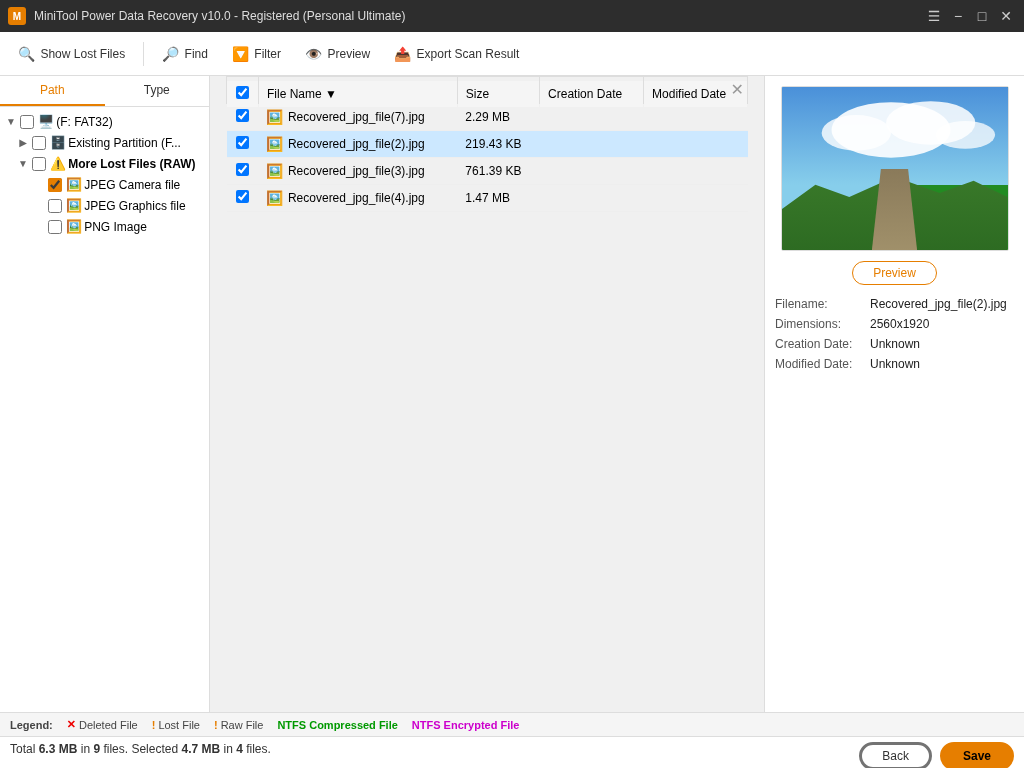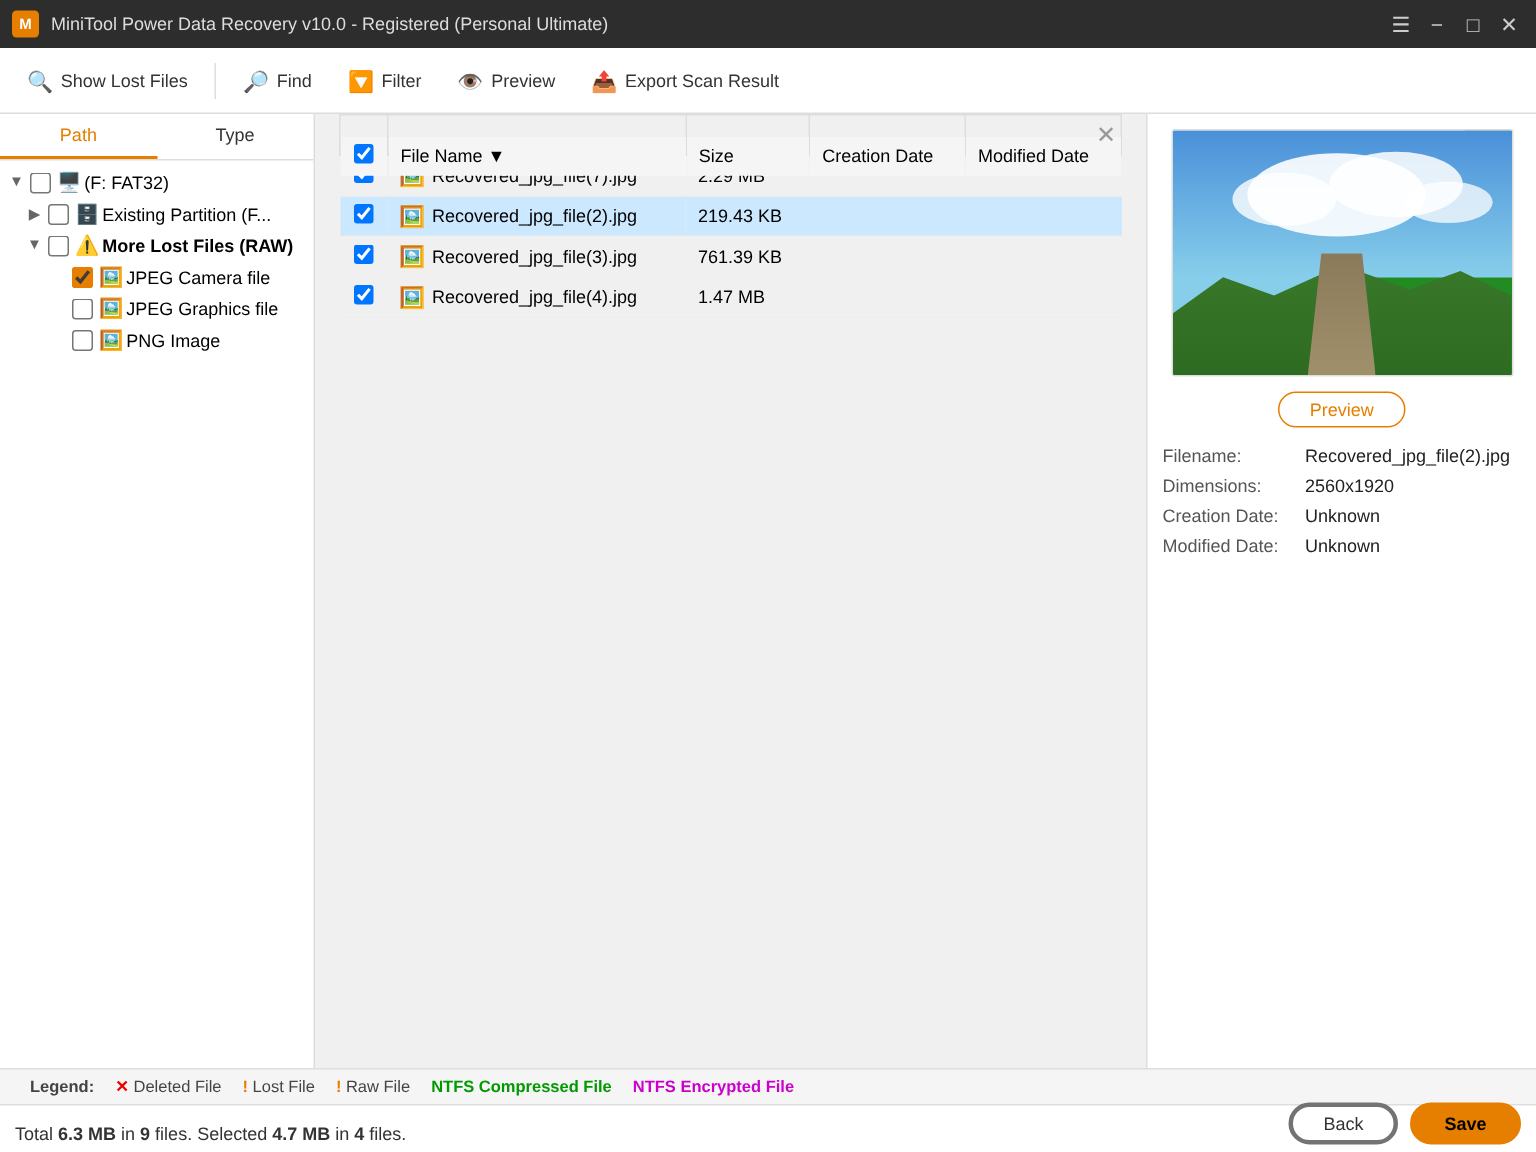--- a/index.html
+++ b/index.html
@@ -36,21 +36,21 @@
     .tree-expand { width: 14px; height: 14px; display: inline-flex; align-items: center; justify-content: center; font-size: 10px; color: #666; cursor: pointer; flex-shrink: 0; }
     .tree-checkbox { width: 14px; height: 14px; margin: 0 2px; flex-shrink: 0; accent-color: #e67e00; }
     .tree-icon { font-size: 13px; margin: 0 2px; flex-shrink: 0; }
     .tree-label { font-size: 12px; overflow: hidden; text-overflow: ellipsis; }
     .indent1 { padding-left: 16px; }
     .indent2 { padding-left: 32px; }
 
     
     #file-table-container { flex: 1; overflow-y: auto; position: relative; }
     #file-table { width: 100%; border-collapse: collapse; }
-    #file-table thead { position: sticky; top: 14px; background: #fff; z-index: 2; }
+    #file-table thead { position: sticky; top: 4px; background: #fff; z-index: 2; }
     #file-table thead th { border: 1px solid #ddd; padding: 5px 8px; text-align: left; font-weight: 500; font-size: 12px; background: #f5f5f5; white-space: nowrap; }
     #file-table thead th:first-child { width: 32px; text-align: center; }
     #file-table tbody tr { border-bottom: 1px solid #eee; }
     #file-table tbody tr.selected { background: #cce8ff; }
     #file-table tbody td { padding: 5px 8px; font-size: 12px; white-space: nowrap; }
     #file-table tbody td:first-child { text-align: center; }
     .file-icon { font-size: 14px; margin-right: 4px; }
     .file-name-cell { display: flex; align-items: center; }
 
     
@@ -59,29 +59,29 @@
     #preview-btn { border: 1px solid #e67e00; color: #e67e00; background: #fff; padding: 4px 20px; border-radius: 12px; cursor: pointer; font-size: 12px; margin-bottom: 12px; }
     #preview-info { width: 100%; font-size: 12px; }
     .info-row { display: flex; margin-bottom: 6px; }
     .info-label { color: #555; min-width: 95px; font-weight: 500; }
     .info-value { color: #222; word-break: break-all; }
 
     
     #panel-close { position: absolute; top: 4px; right: 4px; cursor: pointer; color: #999; font-size: 16px; z-index: 10; }
 
     
-    #legend { background: #f5f5f5; border-top: 1px solid #ddd; padding: 5px 20px; font-size: 11px; color: #444; display: flex; align-items: center; gap: 14px; }
+    #legend { background: #f5f5f5; border-top: 1px solid #ddd; padding: 5px 10px; font-size: 11px; color: #444; display: flex; align-items: center; gap: 14px; }
     .legend-item { display: flex; align-items: center; gap: 3px; }
     .legend-x { color: #e00; font-weight: bold; }
     .legend-excl { color: #e67e00; font-weight: bold; }
     .legend-ntfs-c { color: #009900; font-weight: bold; }
     .legend-ntfs-e { color: #cc00cc; font-weight: bold; }
 
     
-    #statusbar { background: #fff; border-top: 1px solid #ddd; padding: 5px 10px; font-size: 12px; color: #333; display: flex; justify-content: space-between; align-items: flex-end; height: 32px; }
+    #statusbar { background: #fff; border-top: 1px solid #ddd; padding: 5px 10px; font-size: 12px; color: #333; display: flex; justify-content: space-between; align-items: flex-start; height: 32px; }
     #statusbar-left { display: flex; gap: 4px; }
     #statusbar-left a { color: #0066cc; text-decoration: underline; cursor: pointer; }
     #statusbar-right { display: flex; gap: 8px; }
     .status-btn { padding: 4px 20px; border-radius: 14px; border: 3px solid #737373; font-size: 12px; cursor: pointer; }
     .status-btn.back { background: #fff; color: #333; }
     .status-btn.save { background: #e67e00; color: #000000; border-color: #e67e00; font-weight: 700; }
 
     
     .preview-sky { position: absolute; top: 0; left: 0; width: 100%; height: 60%; background: linear-gradient(to bottom, #4a90d9 0%, #87CEEB 100%); }
     .preview-mountain { position: absolute; bottom: 0; left: 0; width: 100%; height: 50%; background: linear-gradient(to bottom, #3a7a2a 0%, #2d6b22 100%); clip-path: polygon(0% 100%, 0% 50%, 15% 20%, 30% 35%, 50% 10%, 70% 30%, 85% 15%, 100% 35%, 100% 100%); }

